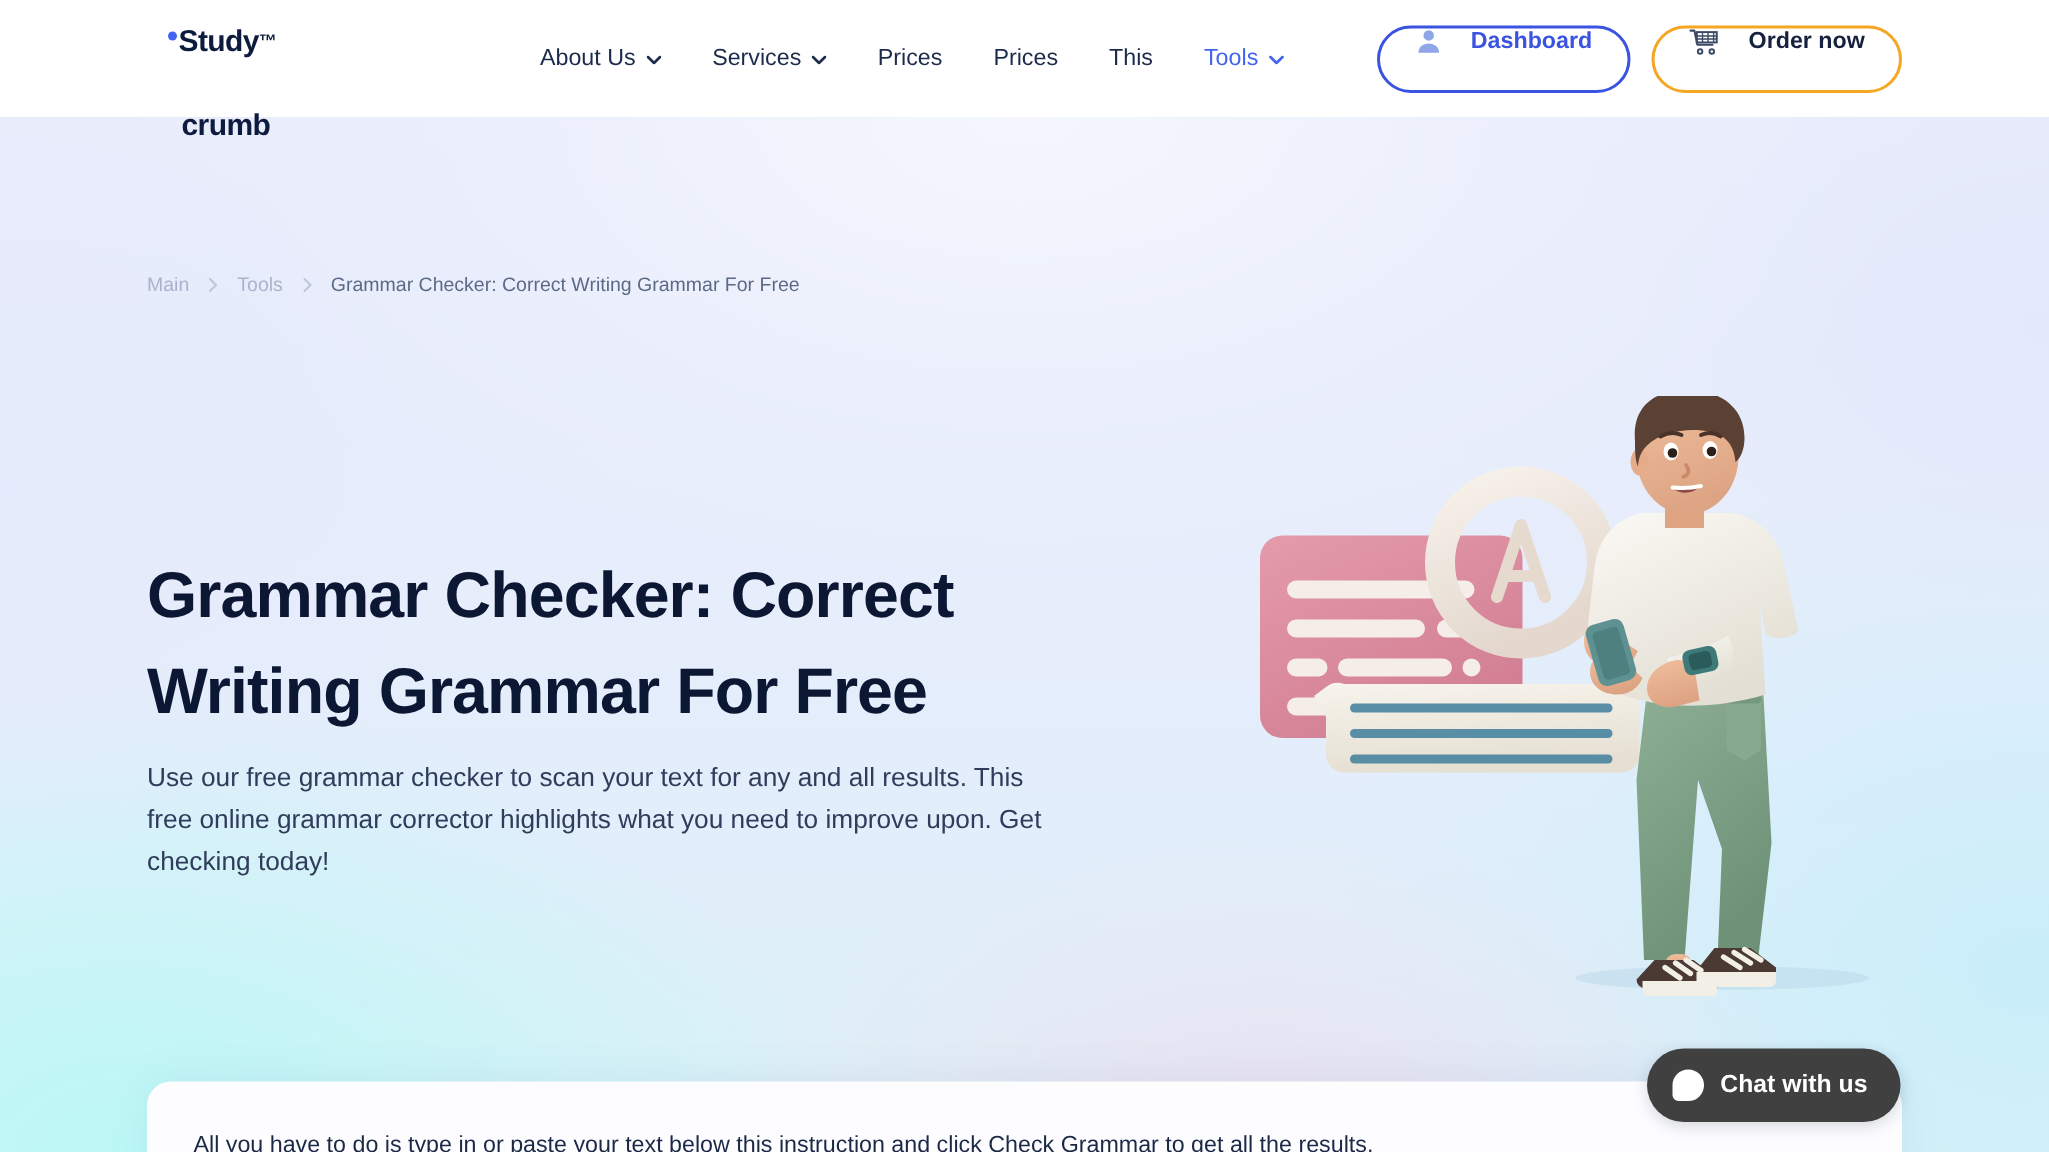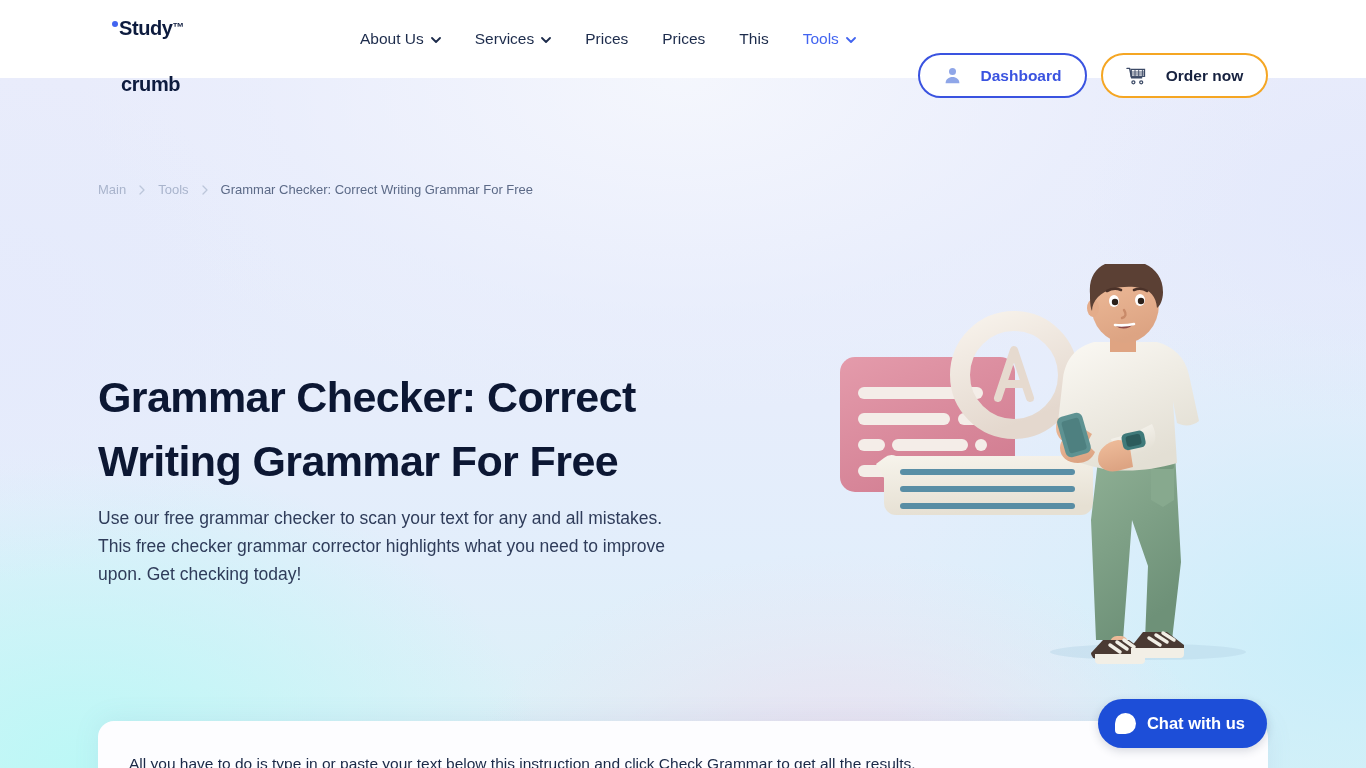--- a/index.html
+++ b/index.html
@@ -60,24 +60,24 @@
     width: 10px; height: 6px; display: inline-block;
     position: relative; top: 1px;
   }
   .chev svg { display: block; }
 
   .hdr-actions {
     position: absolute; right: 98px; top: 17px;
     display: flex; align-items: center; gap: 14px;
   }
   .btn {
-    display: flex; align-items: center; justify-content: center; gap: 20px;
+    display: flex; justify-content: center; gap: 20px;
     height: 45px; border-radius: 24px;
     font-size: 15.5px; font-weight: 700;
-    cursor: pointer; background: #fff; white-space: nowrap; margin-top: 36px;
+    cursor: pointer; background: #fff; white-space: nowrap;
   }
   .btn-dash {
     width: 169px; border: 2px solid #3A53E0; color: #3A53E0;
   }
   .btn-order {
     width: 167px; border: 2px solid #F5A623; color: #16213f;
   }
   .icon-person { width: 17px; height: 17px; display:block; }
   .icon-cart { width: 20px; height: 18px; display:block; }
 
@@ -151,21 +151,21 @@
     position: absolute; left: 31px; top: 34px;
     font-size: 15.5px; color: #1b2947; font-weight: 400;
     white-space: nowrap;
   }
 
   
   .chat {
     position: absolute; right: 99px; bottom: 20px;
     display: flex; align-items: center; gap: 11px;
     height: 49px; padding: 0 22px 0 17px;
-    background: #1d4ed8; border-radius: 25px;
+    background: #404040; border-radius: 25px;
     color: #ffffff; font-size: 16.5px; font-weight: 700;
     cursor: pointer; z-index: 60;
     box-shadow: 0 3px 10px rgba(40,50,80,0.18);
     white-space: nowrap;
   }
   .chat-bubble {
     width: 21px; height: 21px; background: #fff;
     border-radius: 50% 50% 50% 4px;
     flex: none;
   }
@@ -256,21 +256,21 @@
     <span class="crumb-link">Tools</span>
     <span class="crumb-sep">
         <svg width="6" height="10" viewBox="0 0 6 10">
           <path d="M1 1l4 4-4 4" stroke="#bcc6da" stroke-width="1.3" fill="none" stroke-linecap="round" stroke-linejoin="round"></path>
         </svg>
       </span>
     <span class="crumb-cur">Grammar Checker: Correct Writing Grammar For Free</span>
   </div>
 
   <h1 class="hero-title">Grammar Checker: Correct Writing Grammar For Free</h1>
-  <p class="hero-sub">Use our free grammar checker to scan your text for any and all mistakes. This free checker grammar corrector highlights what you need to improve upon. Get checking today!</p>
+  <p class="hero-sub">Use our free grammar checker to scan your text for any and all results. This free online grammar corrector highlights what you need to improve upon. Get checking today!</p>
 
   <div class="illus">
     <svg width="432" height="410" viewBox="0 0 432 410">
       <defs>
         <linearGradient id="gPink" x1="0" y1="0" x2="0.6" y2="1">
           <stop offset="0" stop-color="#E49BAB"></stop>
             <stop offset="1" stop-color="#D27E92"></stop>
         </linearGradient>
         <linearGradient id="gCream" x1="0" y1="0" x2="0.4" y2="1">
           <stop offset="0" stop-color="#F7F2EB"></stop>

